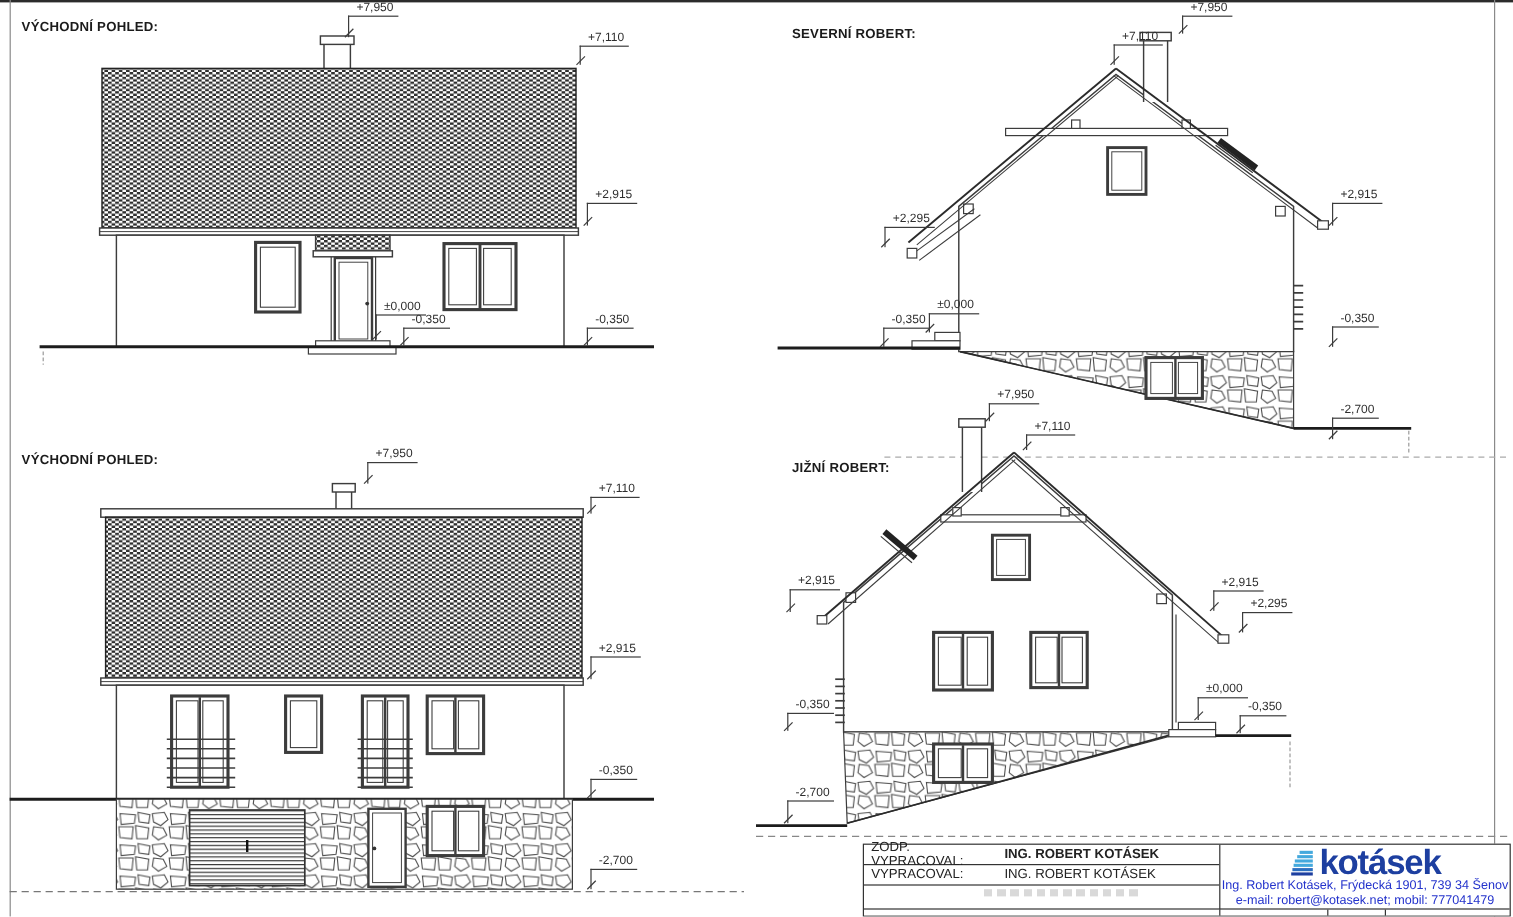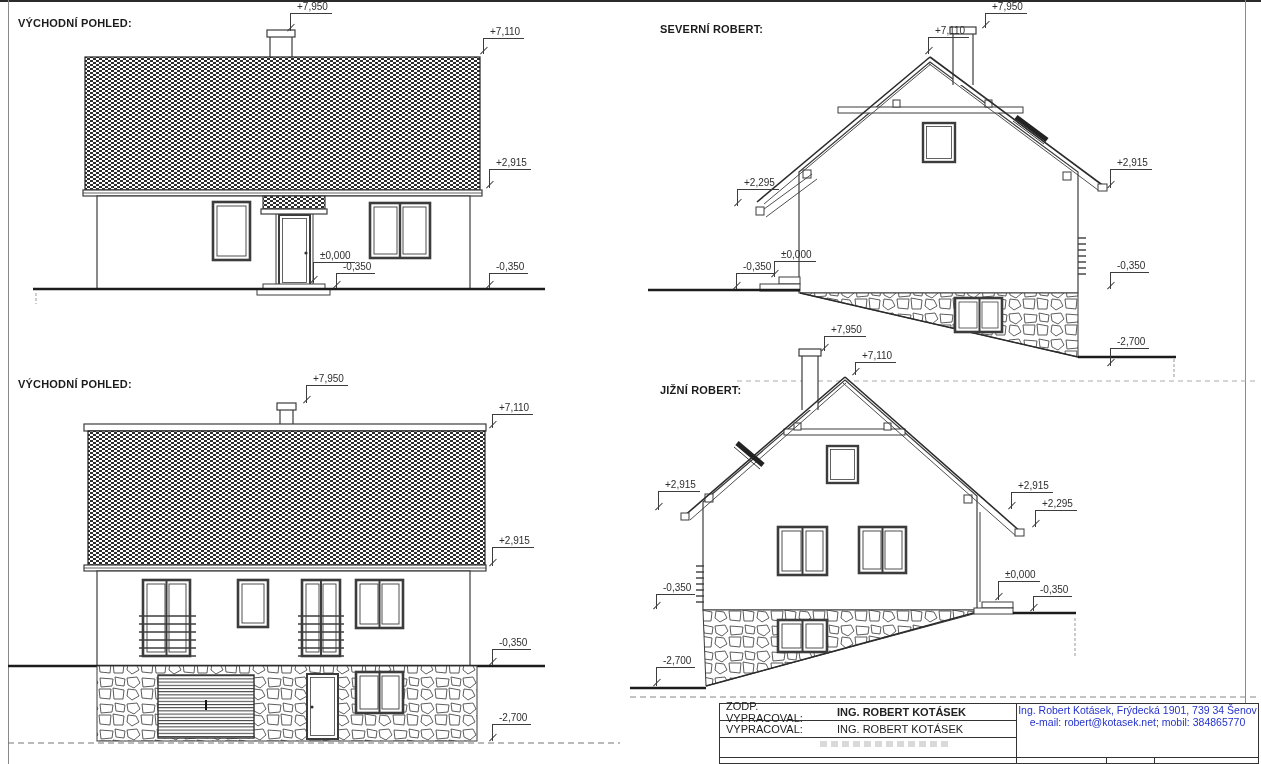--- a/index.html
+++ b/index.html
@@ -386,22 +386,35 @@
         </div>
         <div class="tb-row">
           <span class="lbl">VYPRACOVAL:</span>
           <span class="val">ING. ROBERT KOTÁSEK</span>
         </div>
         <div class="tb-row3">
           <span class="smudge"></span>
         </div>
       </div>
       <div class="tb-right">
+        <div class="logo-line">
+          <svg width="24" height="24" viewBox="0 0 24 24" style="margin-right:1px">
+            <g fill="#44a9dd">
+              <rect x="9" y="2" width="11" height="2.6"></rect>
+              <rect x="7" y="5.6" width="13" height="2.6"></rect>
+              <rect x="5" y="9.2" width="15" height="2.6"></rect>
+              <rect x="4" y="12.8" width="16" height="2.6"></rect>
+              <rect x="3" y="16.4" width="17" height="2.6" fill="#2d6fc0"></rect>
+              <rect x="2" y="20" width="18" height="2.6" fill="#1d3fa0"></rect>
+            </g>
+          </svg>
+          <span class="logo-text">kotásek</span>
+        </div>
         <div class="addr1"><span class="nm">Ing. Robert Kotásek,</span><span> Frýdecká 1901, 739 34 Šenov</span></div>
-        <div class="addr2">e-mail: robert@kotasek.net; mobil: 384865770</div>
+        <div class="addr2">e-mail: robert@kotasek.net; mobil: 777041479</div>
       </div>
     </div>
     <div class="tb-bottom">
       <span class="tb-div" style="left:296px"></span>
       <span class="tb-div" style="left:386px"></span>
       <span class="tb-div" style="left:434px"></span>
     </div>
   </div>
 </div>
 

